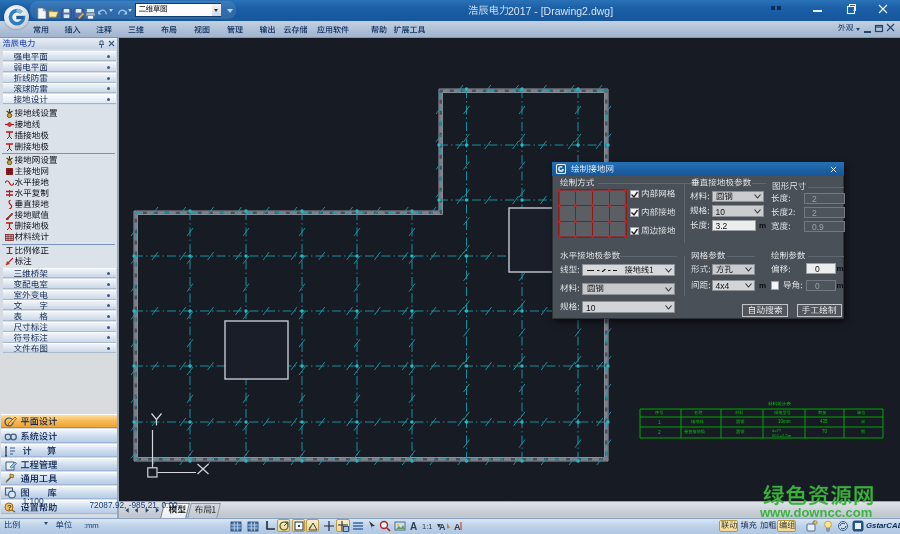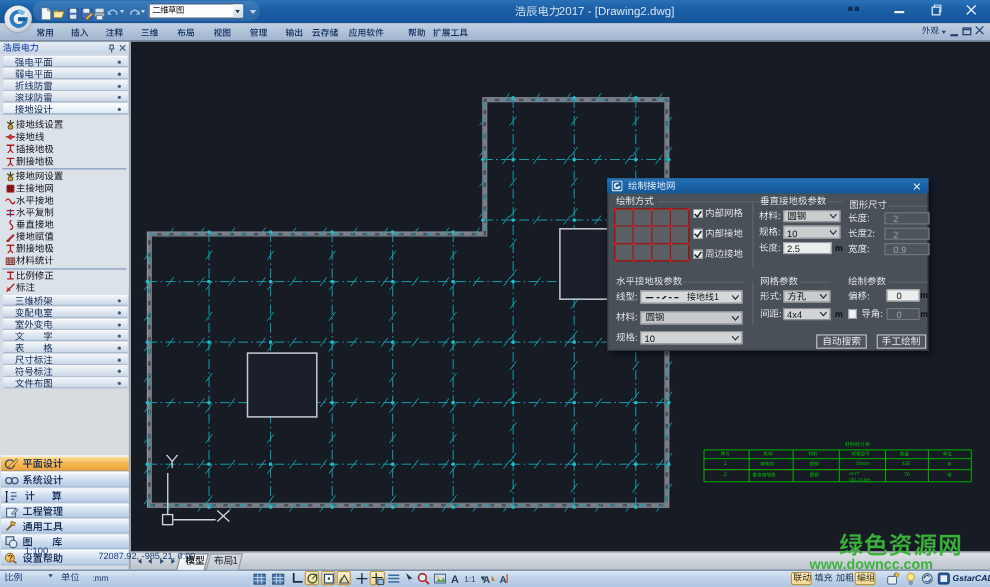--- a/index.html
+++ b/index.html
@@ -721,21 +721,21 @@
     <div style="position:absolute;left:712.0px;top:190.5px;width:52.0px;height:11.5px;background:#caccce;border:1px solid #8a9096"></div>
     <svg style="position:absolute;left:754.0px;top:194.2px" width="7" height="5" viewBox="0 0 7 5">
       <path d="M0.5 0.5 3.5 4 6.5 0.5" stroke="#30343a" stroke-width="1.1" fill="none"></path>
     </svg>
     <div style="position:absolute;left:712.0px;top:205.0px;width:52.0px;height:11.5px;background:#caccce;border:1px solid #8a9096"></div>
     <svg style="position:absolute;left:754.0px;top:208.8px" width="7" height="5" viewBox="0 0 7 5">
       <path d="M0.5 0.5 3.5 4 6.5 0.5" stroke="#30343a" stroke-width="1.1" fill="none"></path>
     </svg>
     <div style="position:absolute;left:712.0px;top:219.5px;width:44.0px;height:11.5px;background:#eceded;border:1px solid #9aa0a6"></div>
     <div style="position:absolute;left:715.5px;top:206.5px;font:normal 8.5px 'Liberation Sans',sans-serif;color:#111418">10</div>
-    <div style="position:absolute;left:715.5px;top:221.0px;font:normal 8.5px 'Liberation Sans',sans-serif;color:#111418">2.5</div>
+    <div style="position:absolute;left:715.5px;top:221.0px;font:normal 8.5px 'Liberation Sans',sans-serif;color:#111418">3.2</div>
     <div style="position:absolute;left:759.0px;top:220.5px;font:bold 8.0px 'Liberation Sans',sans-serif;color:#0c0e10">m</div>
     <div style="position:absolute;left:804.0px;top:192.5px;width:41.0px;height:11.5px;background:#4e545b;border:1px solid #737980"></div>
     <div style="position:absolute;left:804.0px;top:206.5px;width:41.0px;height:11.5px;background:#4e545b;border:1px solid #737980"></div>
     <div style="position:absolute;left:804.0px;top:220.5px;width:41.0px;height:11.5px;background:#4e545b;border:1px solid #737980"></div>
     <div style="position:absolute;left:812.0px;top:194.0px;font:normal 8.5px 'Liberation Sans',sans-serif;color:#9aa1a8">2</div>
     <div style="position:absolute;left:812.0px;top:208.0px;font:normal 8.5px 'Liberation Sans',sans-serif;color:#9aa1a8">2</div>
     <div style="position:absolute;left:812.0px;top:222.0px;font:normal 8.5px 'Liberation Sans',sans-serif;color:#9aa1a8">0.9</div>
     <div style="position:absolute;left:582.0px;top:263.5px;width:93.0px;height:12.5px;background:#d6d8da;border:1px solid #8a9096"></div>
     <svg style="position:absolute;left:665.0px;top:267.8px" width="7" height="5" viewBox="0 0 7 5">
       <path d="M0.5 0.5 3.5 4 6.5 0.5" stroke="#30343a" stroke-width="1.1" fill="none"></path>
@@ -763,21 +763,21 @@
     <div style="position:absolute;left:715.5px;top:281.0px;font:normal 8.5px 'Liberation Sans',sans-serif;color:#111418">4x4</div>
     <div style="position:absolute;left:759.0px;top:280.5px;font:bold 8.0px 'Liberation Sans',sans-serif;color:#0c0e10">m</div>
     <div style="position:absolute;left:806.0px;top:262.5px;width:30.0px;height:11.5px;background:#eceded;border:1px solid #9aa0a6"></div>
     <div style="position:absolute;left:815.0px;top:264.0px;font:normal 8.5px 'Liberation Sans',sans-serif;color:#111418">0</div>
     <div style="position:absolute;left:836.5px;top:264.0px;font:bold 8.0px 'Liberation Sans',sans-serif;color:#0c0e10">m</div>
     <div style="position:absolute;left:806.0px;top:279.5px;width:30.0px;height:11.5px;background:#4e545b;border:1px solid #737980"></div>
     <div style="position:absolute;left:815.0px;top:281.0px;font:normal 8.5px 'Liberation Sans',sans-serif;color:#9aa1a8">0</div>
     <div style="position:absolute;left:836.5px;top:281.0px;font:bold 8.0px 'Liberation Sans',sans-serif;color:#0c0e10">m</div>
     <div style="position:absolute;left:741.5px;top:303.5px;width:46.5px;height:13.5px;background:#51565c;border:1px solid #c2c6ca"></div>
     <div style="position:absolute;left:796.5px;top:303.5px;width:45.5px;height:13.5px;background:#51565c;border:1px solid #c2c6ca"></div>
-    <div style="position:absolute;left:736px;top:505px;font:bold 13px 'Liberation Sans',sans-serif;color:#3db340;z-index:70">www.downcc.com</div>
+    <div style="position:absolute;left:760px;top:505px;font:bold 13px 'Liberation Sans',sans-serif;color:#3db340;z-index:70">www.downcc.com</div>
     <div style="position:absolute;left:658px;top:418.5px;font:5px 'Liberation Sans',sans-serif;color:#00c400">1</div>
     <div style="position:absolute;left:658px;top:428.5px;font:5px 'Liberation Sans',sans-serif;color:#00c400">2</div>
     <div style="position:absolute;left:778px;top:419px;font:4.5px 'Liberation Sans',sans-serif;color:#00c400">10mm</div>
     <div style="position:absolute;left:772px;top:427.5px;font:4px 'Liberation Sans',sans-serif;color:#00c400">d=7?00,L=2.5m</div>
     <div style="position:absolute;left:820px;top:419px;font:4.5px 'Liberation Sans',sans-serif;color:#00c400">435</div>
     <div style="position:absolute;left:822px;top:428.5px;font:4.5px 'Liberation Sans',sans-serif;color:#00c400">70</div>
     <svg style="position:absolute;left:0;top:0;z-index:80;pointer-events:none" width="900" height="534" viewBox="0 0 900 534">
       <defs>
         <path id="g0" d="M456 635C485 595 515 539 528 504L588 532C575 566 543 619 513 659ZM160 839V638H41V568H160V347C110 332 64 318 28 309L47 235L160 272V9C160 -4 155 -8 143 -8C132 -8 96 -8 57 -7C66 -27 76 -59 78 -77C136 -78 173 -75 196 -63C220 -51 230 -31 230 10V295L329 327L319 397L230 369V568H330V638H230V839ZM568 821C584 795 601 764 614 735H383V669H926V735H693C678 766 657 803 637 832ZM769 658C751 611 714 545 684 501H348V436H952V501H758C785 540 814 591 840 637ZM765 261C745 198 715 148 671 108C615 131 558 151 504 168C523 196 544 228 564 261ZM400 136C465 116 537 91 606 62C536 23 442 -1 320 -14C333 -29 345 -57 352 -78C496 -57 604 -24 682 29C764 -8 837 -47 886 -82L935 -25C886 9 817 44 741 78C788 126 820 186 840 261H963V326H601C618 357 633 388 646 418L576 431C562 398 544 362 524 326H335V261H486C457 215 427 171 400 136Z"></path>
         <path id="g1" d="M429 747V473L321 428L349 361L429 395V79C429 -30 462 -57 577 -57C603 -57 796 -57 824 -57C928 -57 953 -13 964 125C944 128 914 140 897 153C890 38 880 11 821 11C781 11 613 11 580 11C513 11 501 22 501 77V426L635 483V143H706V513L846 573C846 412 844 301 839 277C834 254 825 250 809 250C799 250 766 250 742 252C751 235 757 206 760 186C788 186 828 186 854 194C884 201 903 219 909 260C916 299 918 449 918 637L922 651L869 671L855 660L840 646L706 590V840H635V560L501 504V747ZM33 154 63 79C151 118 265 169 372 219L355 286L241 238V528H359V599H241V828H170V599H42V528H170V208C118 187 71 168 33 154Z"></path>

